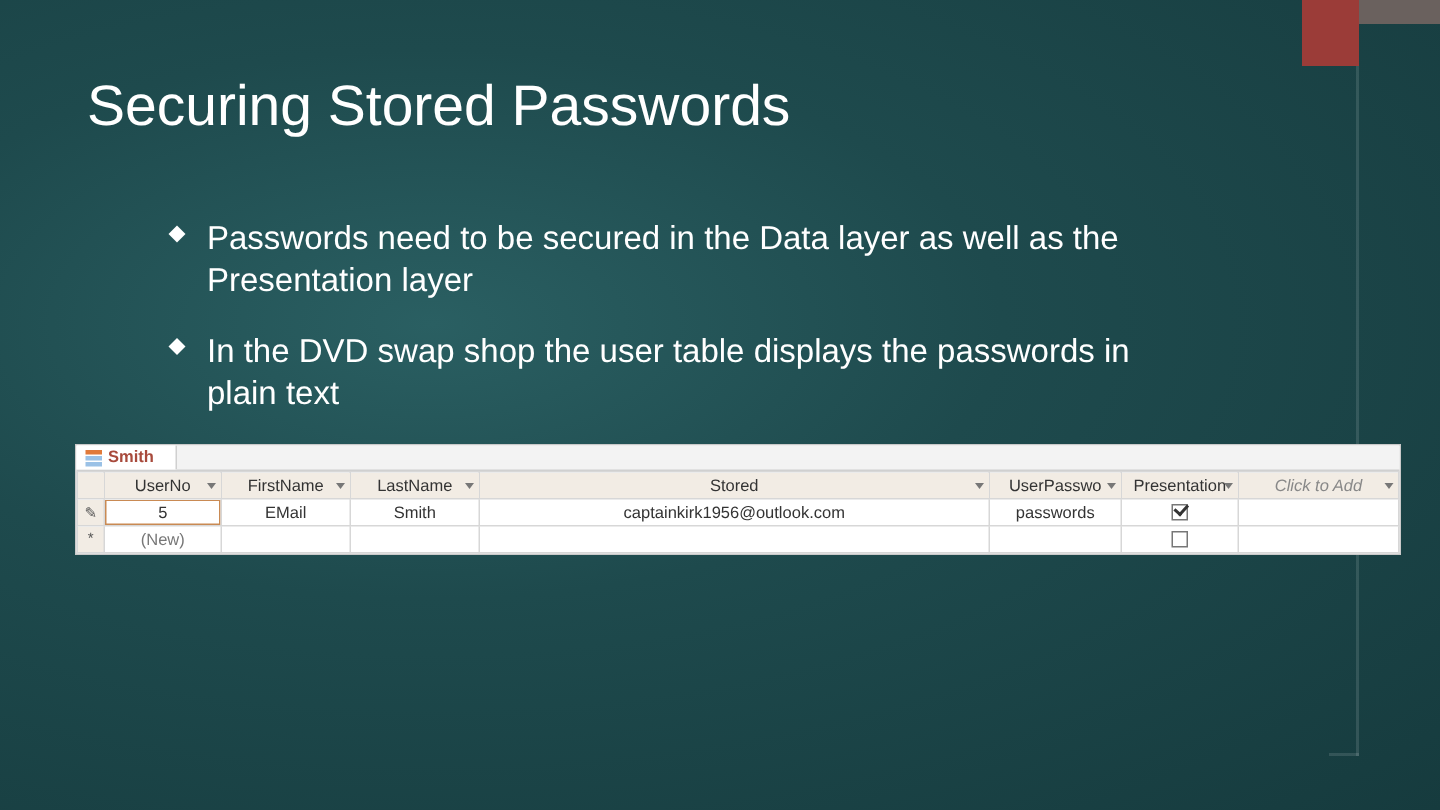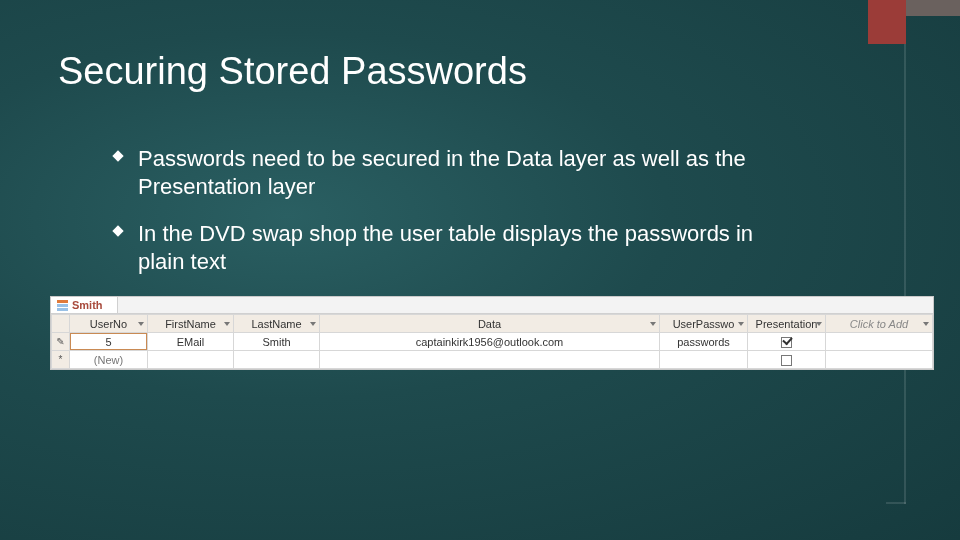--- a/index.html
+++ b/index.html
@@ -208,21 +208,21 @@
         <col class="c-pw">
         <col class="c-ad">
         <col class="c-ca">
     </colgroup>
     <thead>
       <tr>
         <th class="rowhdr"><span style="visibility:hidden">·</span></th>
         <th><span>UserNo</span><span class="dd"></span></th>
         <th><span>FirstName</span><span class="dd"></span></th>
         <th><span>LastName</span><span class="dd"></span></th>
-        <th><span>Data</span><span class="dd"></span></th>
+        <th><span>Stored</span><span class="dd"></span></th>
         <th><span>UserPasswo</span><span class="dd"></span></th>
         <th><span>Presentation</span><span class="dd"></span></th>
         <th class="click-add"><span>Click to Add</span><span class="dd"></span></th>
       </tr>
     </thead>
     <tbody>
       <tr>
         <td class="rowhdr">✎</td>
         <td class="sel">5</td>
         <td>EMail</td>

